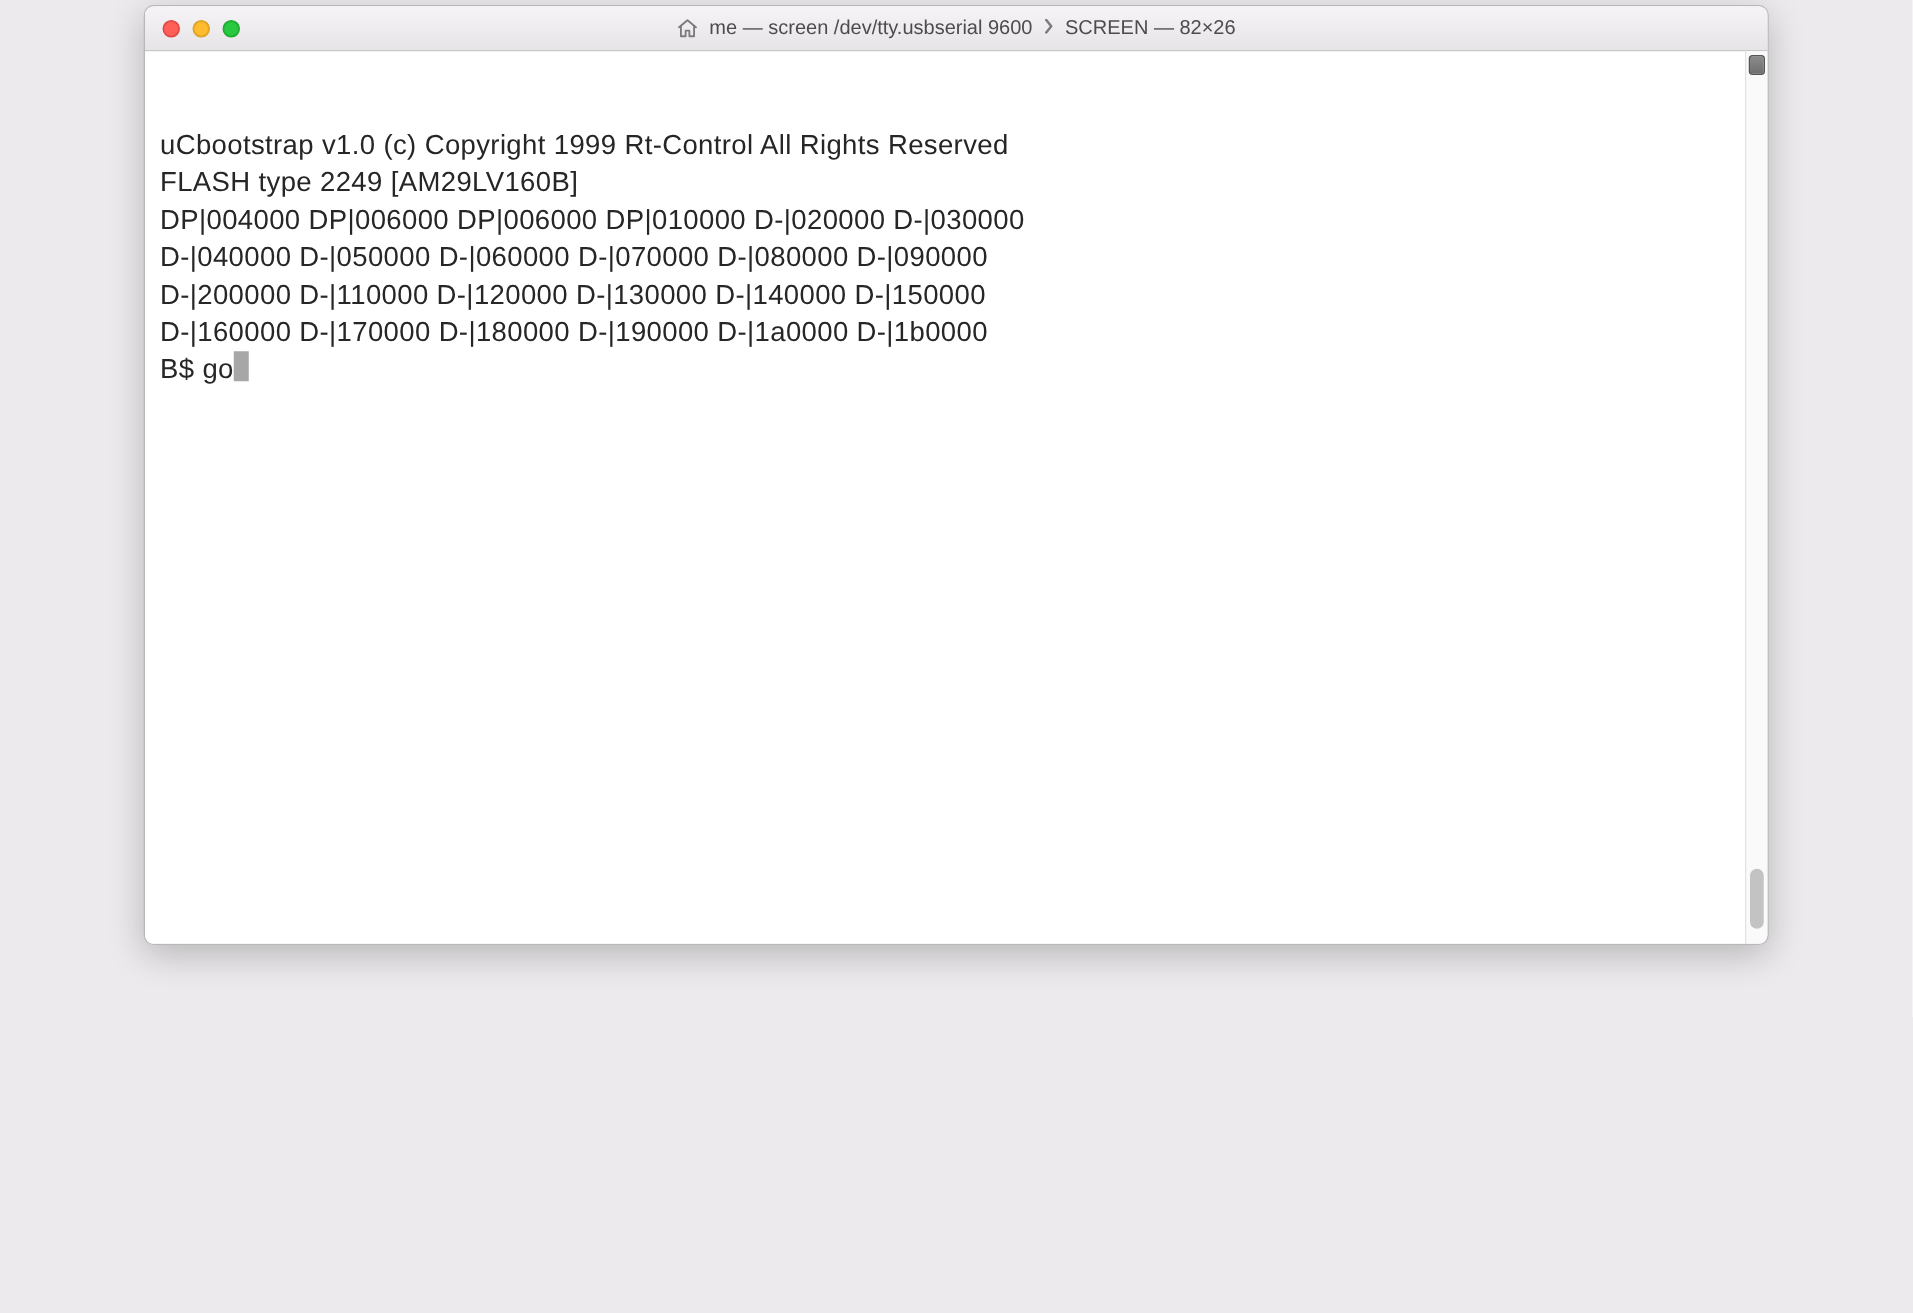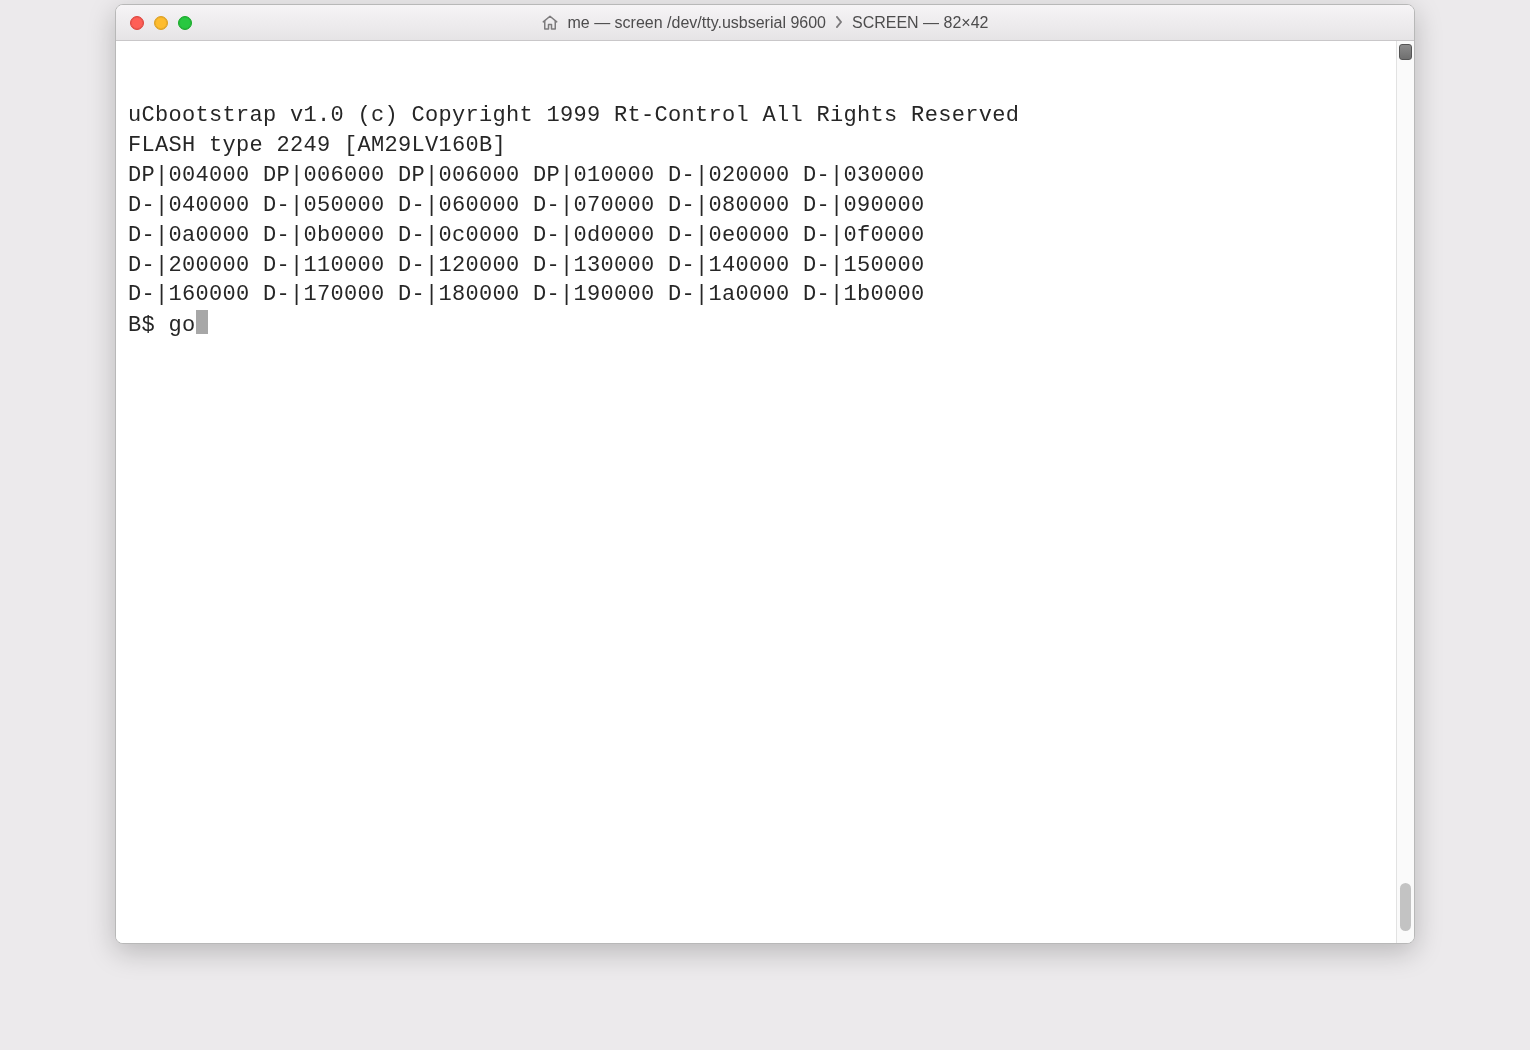--- a/index.html
+++ b/index.html
@@ -7,21 +7,21 @@
   body {
     font-family: -apple-system, BlinkMacSystemFont, "Helvetica Neue", Arial, sans-serif;
     background: #eceaec;
     display: flex;
     justify-content: center;
     align-items: flex-start;
     padding: 4px;
   }
   .window {
     width: 1300px;
-    height: 940px;
+    height: 752px;
     background: #ffffff;
     border: 1px solid #b8b8b8;
     border-radius: 8px;
     box-shadow: 0 8px 28px rgba(0,0,0,0.22);
     display: flex;
     flex-direction: column;
     overflow: hidden;
     position: relative;
   }
   .titlebar {
@@ -65,21 +65,21 @@
 
   .content-row {
     flex: 1 1 auto;
     display: flex;
     min-height: 0;
   }
   .terminal {
     flex: 1 1 auto;
     background: #ffffff;
     padding: 60px 8px 8px 12px;
-    font-family: Liberation Mono, monospace;
+    font-family: Liberation Sans, sans-serif;
     font-size: 22px;
     line-height: 1.36;
     color: #262626;
     overflow: hidden;
     letter-spacing: 0.3px;
   }
   .mono-line { white-space: pre; }
   .prompt-line { display: inline; }
   .cursor {
     display: inline-block;
@@ -133,31 +133,30 @@
           <path d="M3 10.5 12 3l9 7.5"></path>
           <path d="M5 9.5V20h5v-6h4v6h5V9.5"></path>
         </svg>
       </span>
       <span class="title-text">me — screen /dev/tty.usbserial 9600</span>
       <span class="sep-chevron">
         <svg width="8" height="12" viewBox="0 0 8 12" fill="none" stroke="#7d7b7d" stroke-width="2" stroke-linecap="round" stroke-linejoin="round">
           <polyline points="2,1 6,6 2,11"></polyline>
         </svg>
       </span>
-      <span class="title-text">SCREEN — 82×42</span>
+      <span class="title-text">SCREEN — 82×26</span>
     </div>
   </div>
 
   <div class="content-row">
     <div class="terminal">
       <div class="mono-line">uCbootstrap v1.0 (c) Copyright 1999 Rt-Control All Rights Reserved</div>
       <div class="mono-line">FLASH type 2249 [AM29LV160B]</div>
       <div class="mono-line">DP|004000 DP|006000 DP|006000 DP|010000 D-|020000 D-|030000</div>
       <div class="mono-line">D-|040000 D-|050000 D-|060000 D-|070000 D-|080000 D-|090000</div>
-      <div class="mono-line">D-|0a0000 D-|0b0000 D-|0c0000 D-|0d0000 D-|0e0000 D-|0f0000</div>
       <div class="mono-line">D-|200000 D-|110000 D-|120000 D-|130000 D-|140000 D-|150000</div>
       <div class="mono-line">D-|160000 D-|170000 D-|180000 D-|190000 D-|1a0000 D-|1b0000</div>
       <div class="mono-line"><span class="prompt-line">B$ </span><span class="prompt-line">go</span><span class="cursor"></span></div>
     </div>
 
     <div class="scrollbar-track">
       <div class="scroll-thumb-top"></div>
       <div class="scroll-thumb-bottom"></div>
     </div>
   </div>

